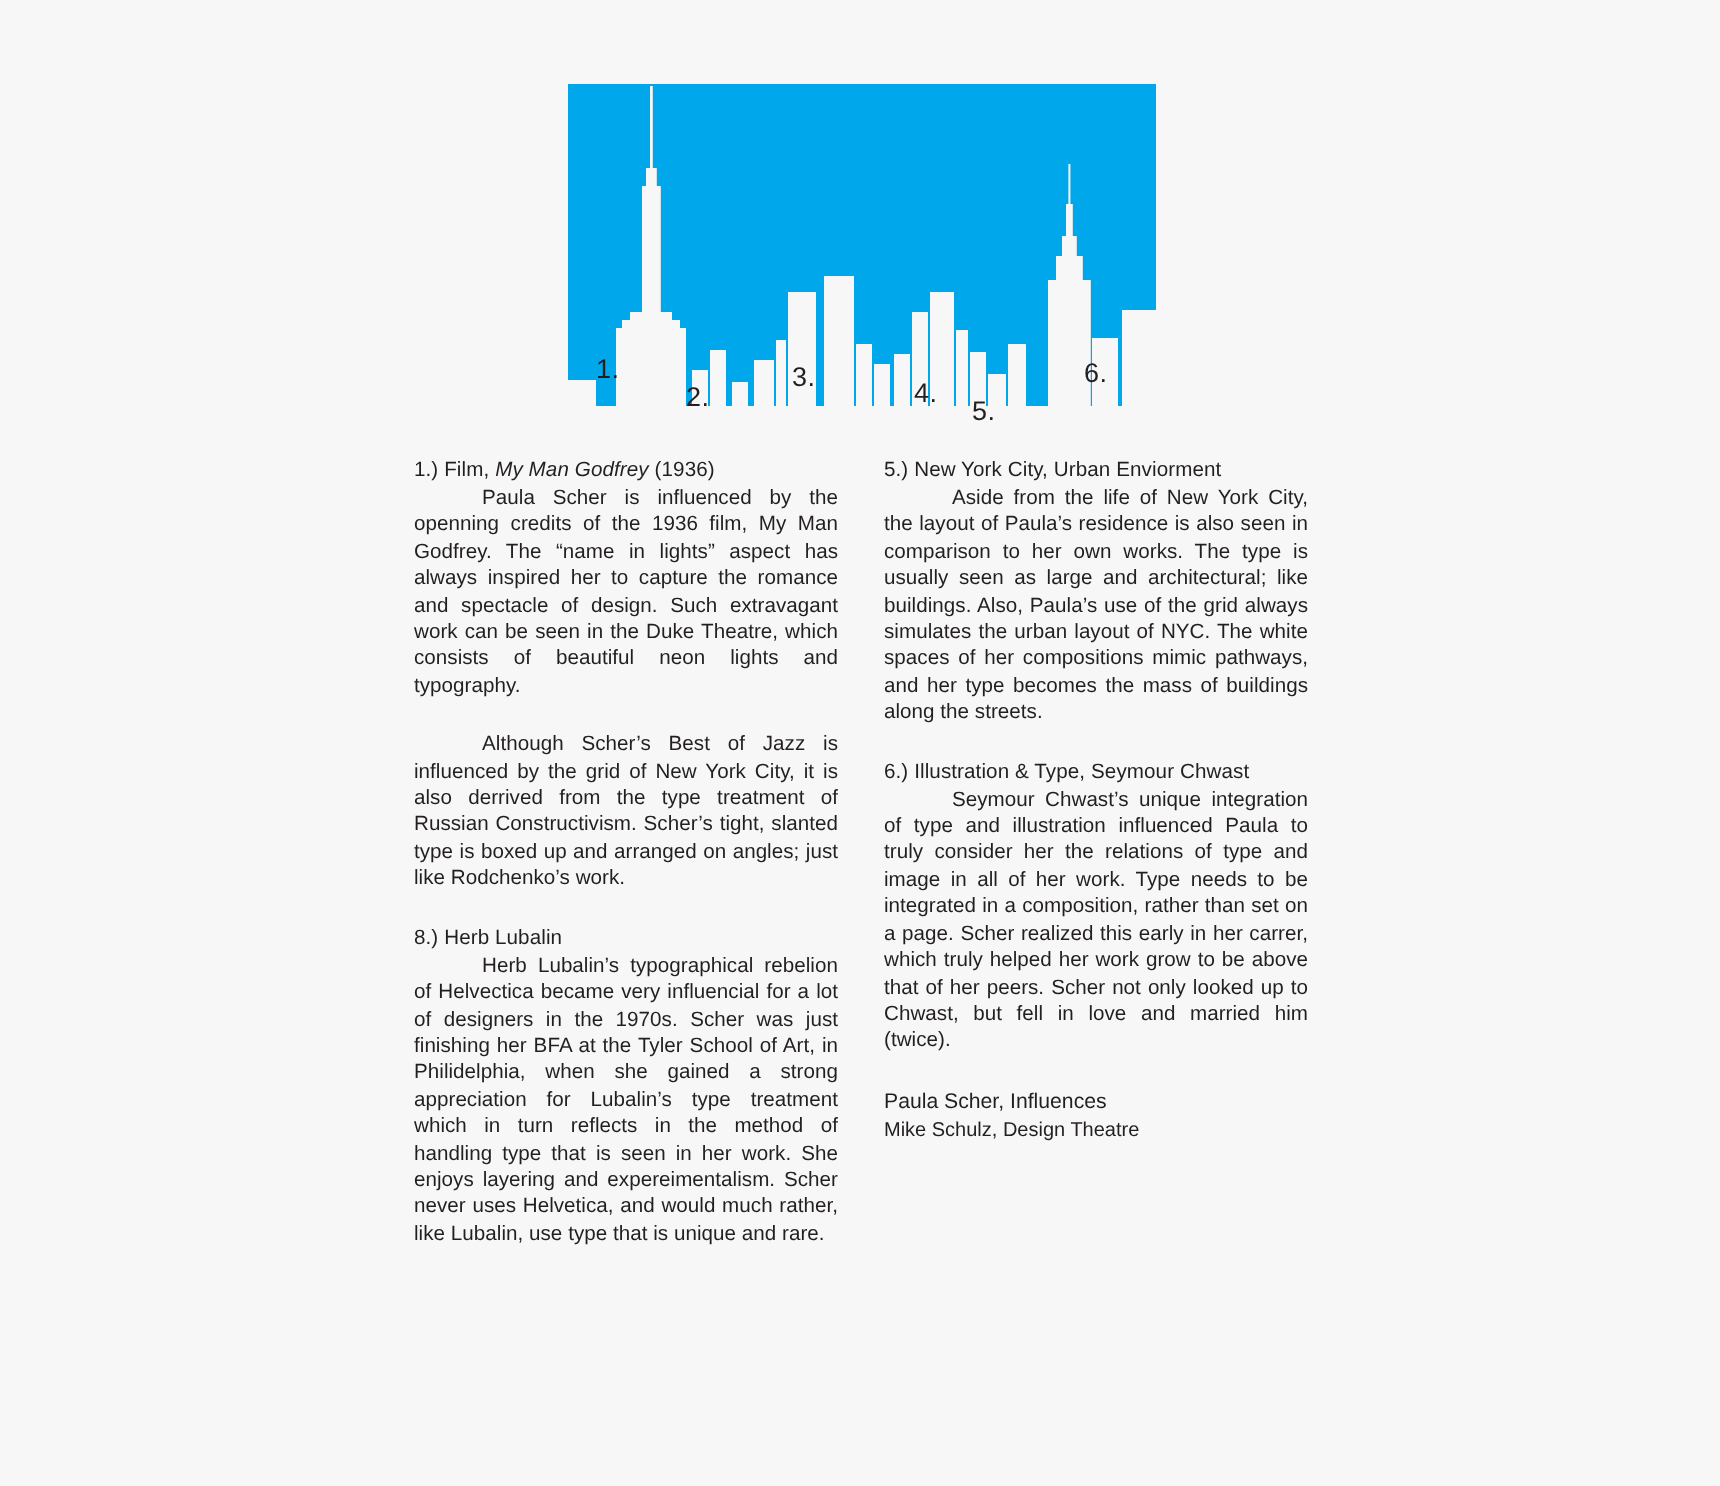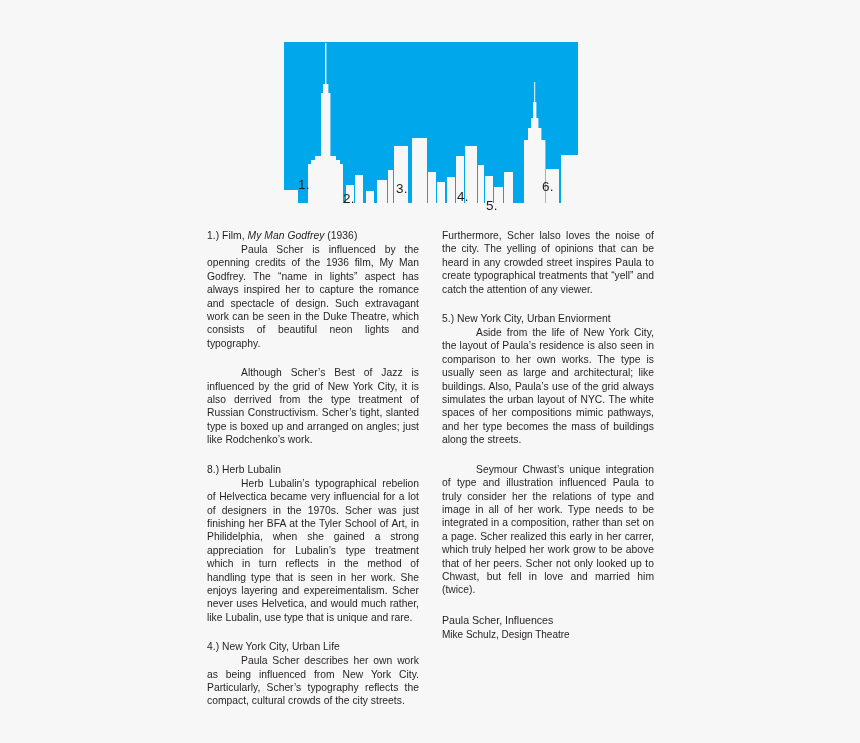--- a/index.html
+++ b/index.html
@@ -177,39 +177,33 @@
 
         <div class="block">
           <p class="para indent">Although Scher’s Best of Jazz is influenced by the grid of New York City, it is also derrived from the type treatment of Russian Constructivism. Scher’s tight, slanted type is boxed up and arranged on angles; just like Rodchenko’s work.</p>
         </div>
 
         <div class="block">
           <p class="head">8.) Herb Lubalin</p>
           <p class="para indent">Herb Lubalin’s typographical rebelion of Helvectica became very influencial for a lot of designers in the 1970s. Scher was just finishing her BFA at the Tyler School of Art, in Philidelphia, when she gained a strong appreciation for Lubalin’s type treatment which in turn reflects in the method of handling type that is seen in her work. She enjoys layering and expereimentalism. Scher never uses Helvetica, and would much rather, like Lubalin, use type that is unique and rare.</p>
         </div>
 
-        <div class="block">
-          <p class="head">4.) New York City, Urban Life</p>
-          <p class="para indent">Paula Scher describes her own work as being influenced from New York City. Particularly, Scher’s typography reflects the compact, cultural crowds of the city streets.</p>
-        </div>
 
       </div>
 
       <div class="col">
 
-        <div class="block">
-          <p class="para">Furthermore, Scher lalso loves the noise of the city. The yelling of opinions that can be heard in any crowded street inspires Paula to create typographical treatments that “yell” and catch the attention of any viewer.</p>
-        </div>
 
         <div class="block">
           <p class="head">5.) New York City, Urban Enviorment</p>
           <p class="para indent">Aside from the life of New York City, the layout of Paula’s residence is also seen in comparison to her own works. The type is usually seen as large and architectural; like buildings. Also, Paula’s use of the grid always simulates the urban layout of NYC. The white spaces of her compositions mimic pathways, and her type becomes the mass of buildings along the streets.</p>
         </div>
 
         <div class="block">
+          <p class="head">6.) Illustration &amp; Type, Seymour Chwast</p>
           <p class="para indent">Seymour Chwast’s unique integration of type and illustration influenced Paula to truly consider her the relations of type and image in all of her work. Type needs to be integrated in a composition, rather than set on a page. Scher realized this early in her carrer, which truly helped her work grow to be above that of her peers. Scher not only looked up to Chwast, but fell in love and married him (twice).</p>
         </div>
 
         <div class="credit">
           <p class="credit-title">Paula Scher, Influences</p>
           <p class="credit-sub">Mike Schulz, Design Theatre</p>
         </div>
 
       </div>
 

